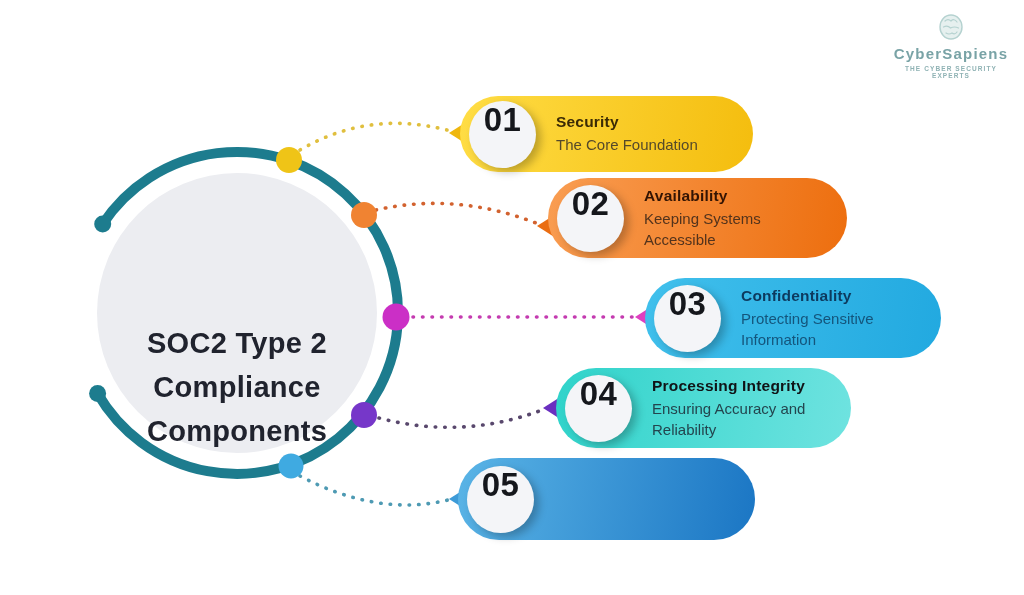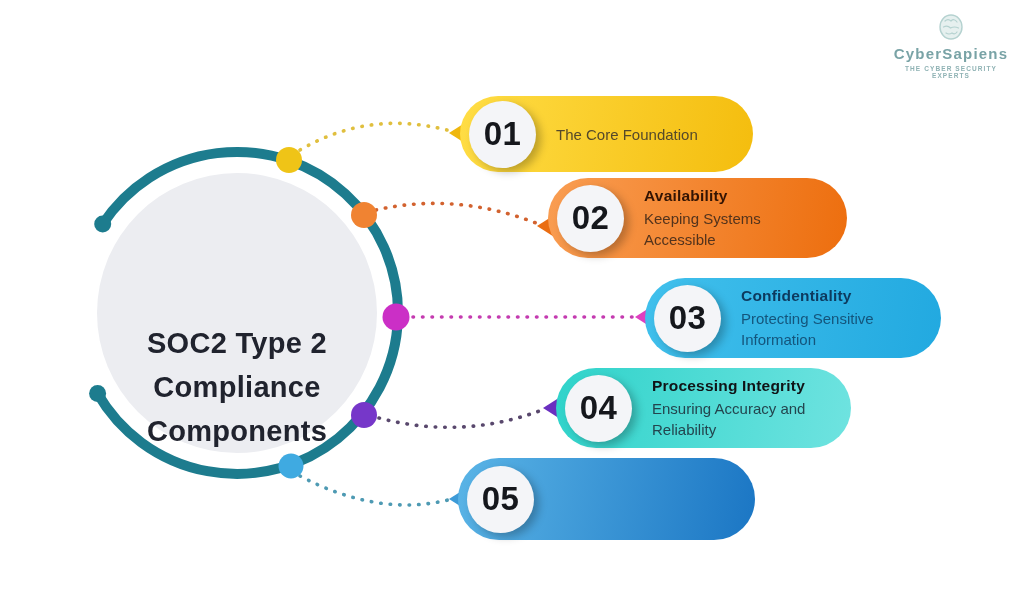--- a/index.html
+++ b/index.html
@@ -10,21 +10,21 @@
   .diagram-svg{position:absolute;left:0;top:0;z-index:1;}
 
   
   .center-circle{position:absolute;left:97px;top:173px;width:280px;height:280px;border-radius:50%;
                  background:#ecedf1;display:flex;flex-direction:column;align-items:center;
                  justify-content:flex-end;z-index:2;}
   .center-line{font-size:29px;font-weight:700;color:#20232e;line-height:44px;letter-spacing:.3px;}
 
   
   .item{position:absolute;display:flex;align-items:center;border-radius:999px;z-index:3;}
-  .badge{width:67px;height:67px;border-radius:50%;background:#f4f5f8;display:flex;align-items:center;
+  .badge{width:67px;height:67px;border-radius:50%;background:#f4f5f8;display:flex;align-items:flex-start;
          justify-content:center;margin-left:9px;flex:0 0 auto;
          box-shadow:5px 4px 9px rgba(0,0,0,.25);}
   .badge span{font-size:33px;font-weight:700;color:#15171c;letter-spacing:.5px;}
   .texts{margin-left:20px;}
   .item-title{font-size:15.5px;font-weight:700;margin-bottom:3px;letter-spacing:.2px;}
   .item-subtitle{font-size:15px;line-height:21px;}
 
   .item-1{left:460px;top:96px;width:293px;height:76px;background:linear-gradient(100deg,#ffdd45,#f4bd0e);}
   .item-1 .item-title{color:#3a2a05;}.item-1 .item-subtitle{color:#55492a;}.item-1 .texts{width:190px;}
   .item-2{left:548px;top:178px;width:299px;height:80px;background:linear-gradient(100deg,#f99d52,#ed6e0e);}
@@ -76,20 +76,21 @@
     <div class="center-line">SOC2 Type 2</div>
     <div class="center-line">Compliance</div>
     <div class="center-line">Components</div>
   </div>
 
   <div class="item item-1">
     <div class="badge">
       <span>01</span>
     </div>
     <div class="texts">
+      <div class="item-title">Security</div>
       <div class="item-subtitle">The Core Foundation</div>
     </div>
   </div>
 
   <div class="item item-2">
     <div class="badge">
       <span>02</span>
     </div>
     <div class="texts">
       <div class="item-title">Availability</div>

